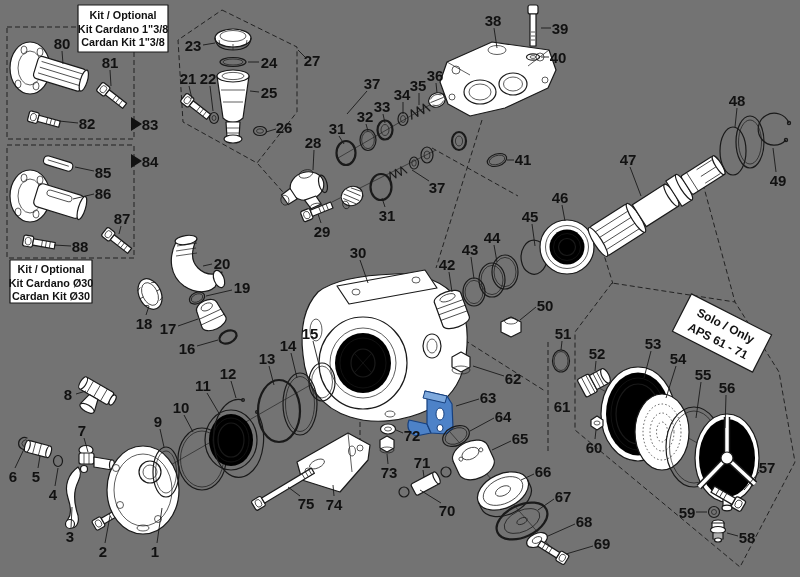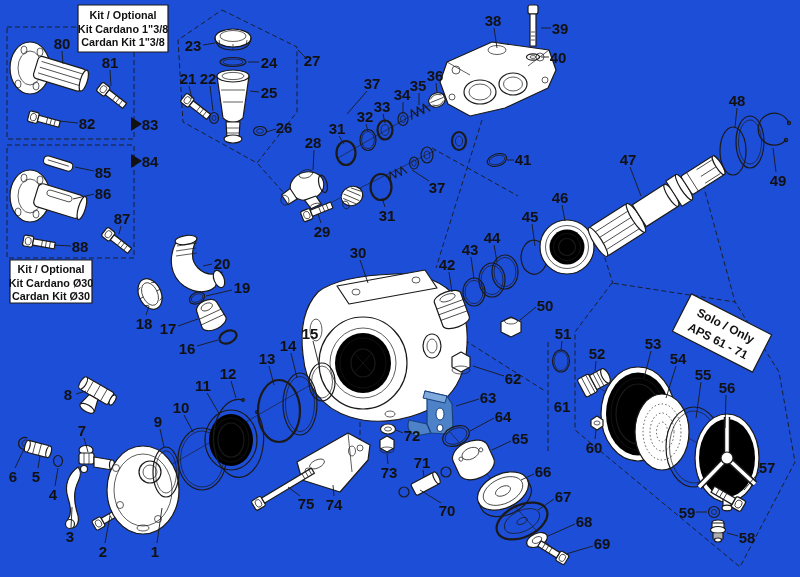--- a/index.html
+++ b/index.html
@@ -1,16 +1,16 @@
 <!DOCTYPE html>
 <html><head>
 <meta charset="utf-8">
 <style>
   html,body{margin:0;padding:0;background:#e8e8e8;}
-  .stage{width:800px;height:577px;background:#1d4ed8;position:relative;overflow:hidden;
+  .stage{width:800px;height:577px;background:#737373;position:relative;overflow:hidden;
          font-family:"Liberation Sans",sans-serif;}
   svg{display:block}
   .ln  {fill:none;stroke:#1a1a1a;stroke-width:1.2;stroke-linejoin:round;stroke-linecap:round}
   .lnf {fill:#ffffff;stroke:#1a1a1a;stroke-width:1.2;stroke-linejoin:round;stroke-linecap:round}
   .thin{fill:none;stroke:#1a1a1a;stroke-width:.7}
   .sw2 {fill:none;stroke:#1a1a1a;stroke-width:2.2}
   .dash{fill:none;stroke:#1a1a1a;stroke-width:.9;stroke-dasharray:5 3}
   .axis{fill:none;stroke:#1a1a1a;stroke-width:.6}
   .lead{stroke:#1a1a1a;stroke-width:.9;fill:none}
   .lbl {font:bold 15px "Liberation Sans",sans-serif;fill:#111111}

